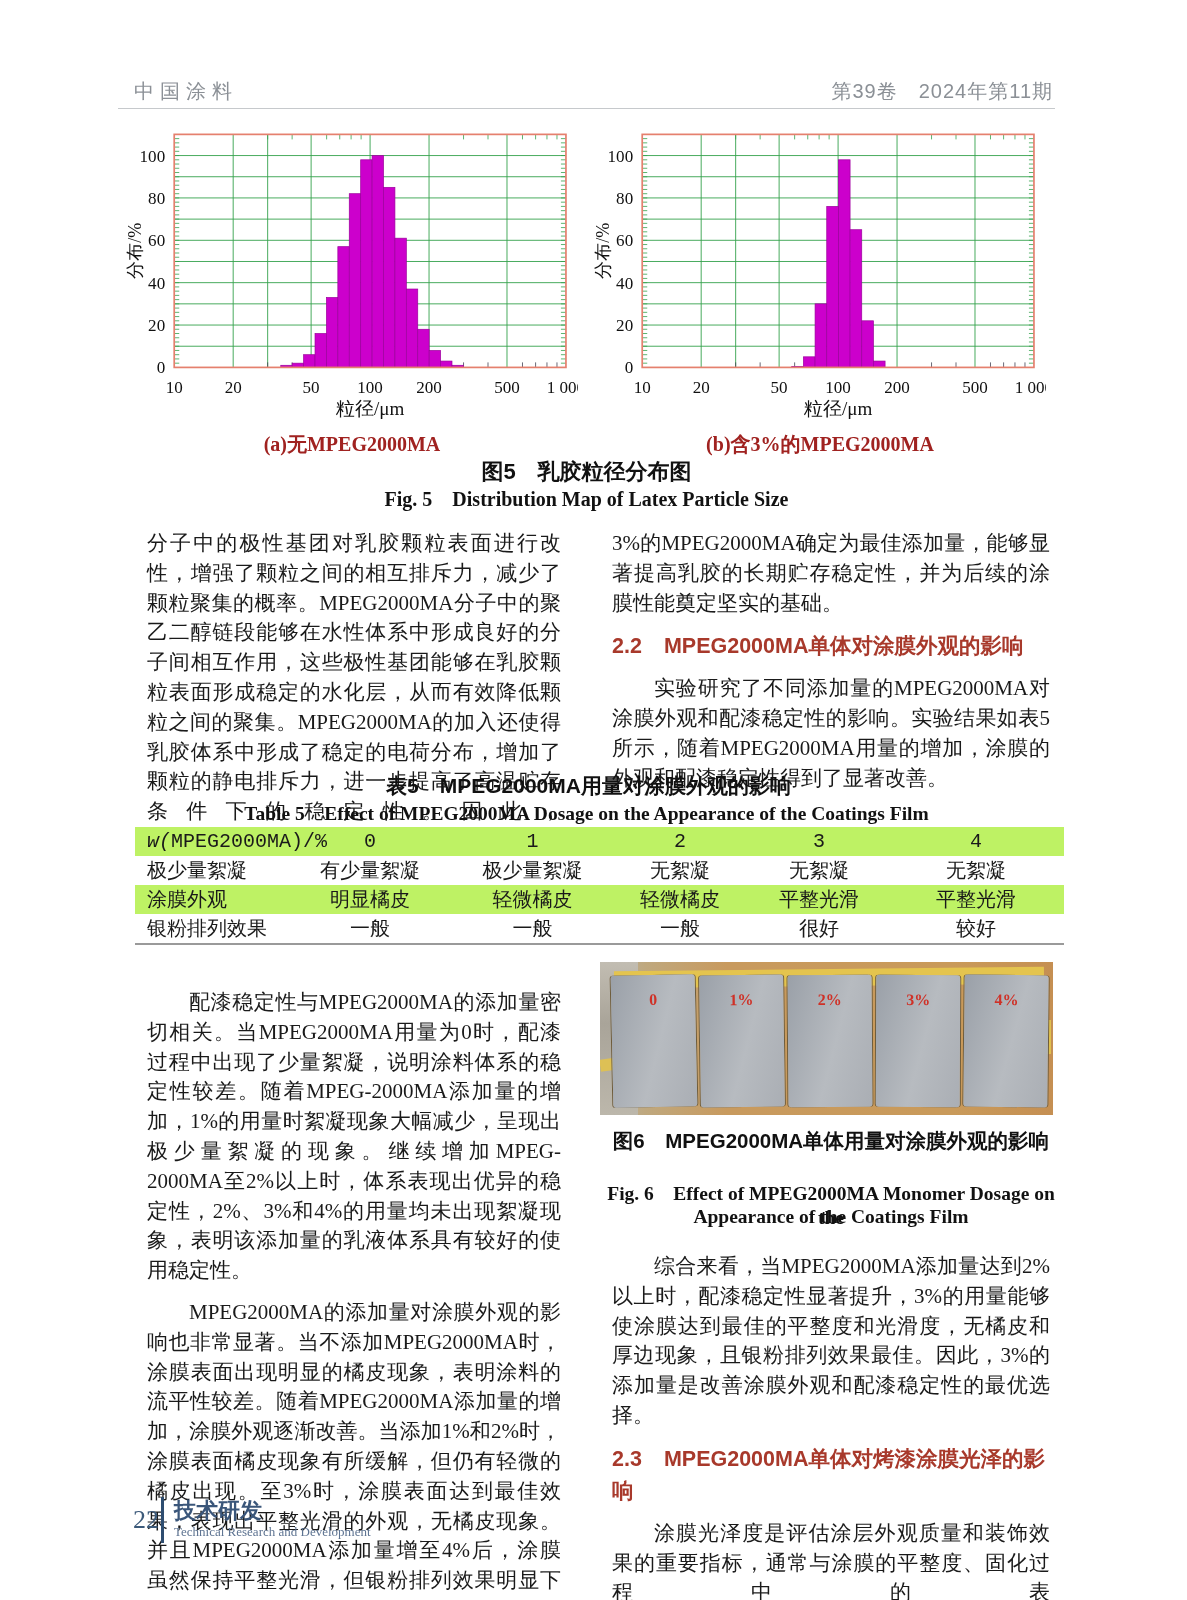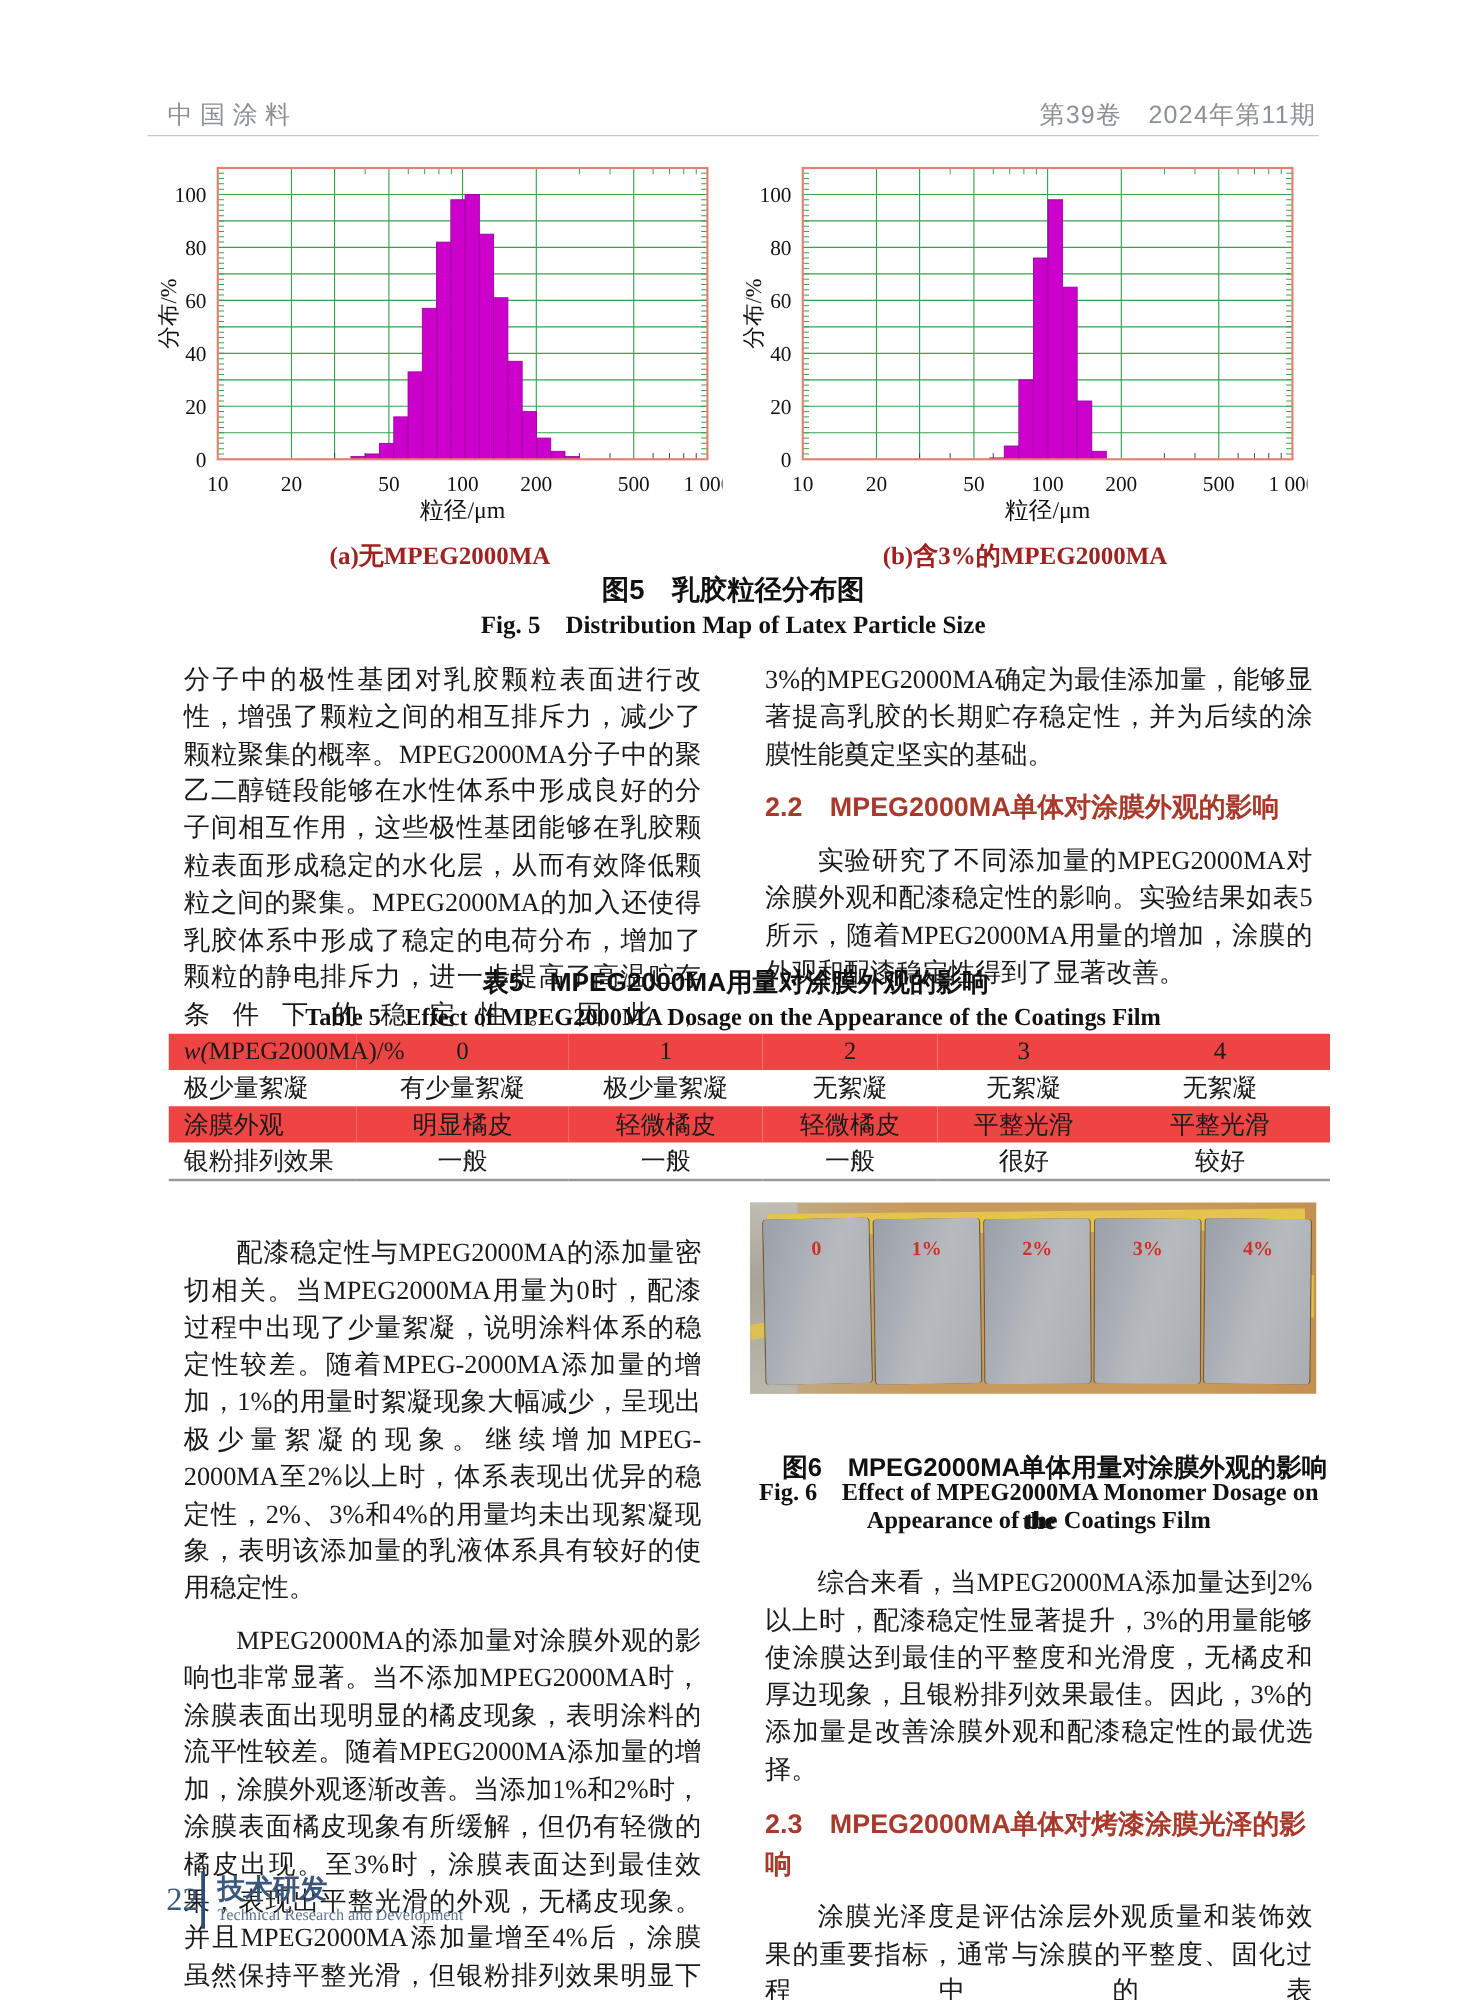--- a/index.html
+++ b/index.html
@@ -25,21 +25,21 @@
   .sect{font-family:"Liberation Sans",sans-serif;font-weight:bold;color:#a8392b;
         font-size:21.5px;text-align:left;text-indent:0;line-height:32px;margin:4px 0 2px 0;}
   .sect .num{margin-right:22px;}
   
   .t5-title-zh{left:124px;right:120px;text-align:center;font-weight:bold;font-size:21px;
                font-family:"Liberation Sans",sans-serif;color:#111;}
   .t5-title-en{left:120px;right:120px;text-align:center;font-weight:bold;font-size:19.5px;color:#111;}
   table.t5{border-collapse:collapse;width:929px;font-size:20px;table-layout:fixed;}
   table.t5 td{height:29px;text-align:center;padding:0;white-space:nowrap;overflow:visible;}
   table.t5 td.lbl{text-align:left;padding-left:12px;}
-  table.t5 tr.pink{background:#ef4444;}
+  table.t5 tr.pink{background:#bef264;font-family:Liberation Mono, monospace;}
   table.t5{border-bottom:2px solid #9a9a9a;}
   table.t5 tr:first-child .lbl::first-letter{font-style:italic;}
   
   .photo{left:600px;top:962px;width:453px;height:153px;overflow:hidden;
          background:linear-gradient(90deg,#b7b1a5 0%,#bfa87e 10%,#c89a5e 28%,#c99a5a 78%,#c58f52 100%);}
   .tape-top{position:absolute;left:14px;top:7px;width:430px;height:17px;background:#e4c44e;
             transform:rotate(-0.6deg);}
   .tape-right{position:absolute;right:2px;top:58px;width:16px;height:34px;background:#e0c14d;}
   .tape-left{position:absolute;left:0px;top:96px;width:26px;height:12px;background:#ddc055;transform:rotate(-8deg);}
   .foil{position:absolute;left:0;top:0;width:38px;height:153px;
@@ -506,21 +506,21 @@
     <div class="panel" style="left:188px;transform:rotate(-0.4deg);">
       <span class="plabel">2%</span>
       </div>
     <div class="panel" style="left:276px;transform:rotate(0.2deg);">
       <span class="plabel">3%</span>
       </div>
     <div class="panel" style="left:364px;transform:rotate(0.6deg);">
       <span class="plabel">4%</span>
       </div>
   </div>
-  <div class="abs f6cap-zh" style="top:1160px;text-align:right;">图6　MPEG2000MA单体用量对涂膜外观的影响</div>
+  <div class="abs f6cap-zh" style="top:1127px;">图6　MPEG2000MA单体用量对涂膜外观的影响</div>
   <div class="abs f6cap-en" style="top:1156px;">Fig. 6　Effect of MPEG2000MA Monomer Dosage on the</div>
   <div class="abs f6cap-en" style="top:1182px;">Appearance of the Coatings Film</div>
 
   <div class="abs col" style="left:600px;top:1240px;width:462px;">
     <p class="ind">综合来看，当MPEG2000MA添加量达到2%以上时，配漆稳定性显著提升，3%的用量能够使涂膜达到最佳的平整度和光滑度，无橘皮和厚边现象，且银粉排列效果最佳。因此，3%的添加量是改善涂膜外观和配漆稳定性的最优选择。</p>
     <p class="sect"><span class="num">2.3</span><span>MPEG2000MA单体对烤漆涂膜光泽的影响</span></p>
     <p class="ind cont-end">涂膜光泽度是评估涂层外观质量和装饰效果的重要指标，通常与涂膜的平整度、固化过程中的表</p>
   </div>
 
   <div class="abs footer">

